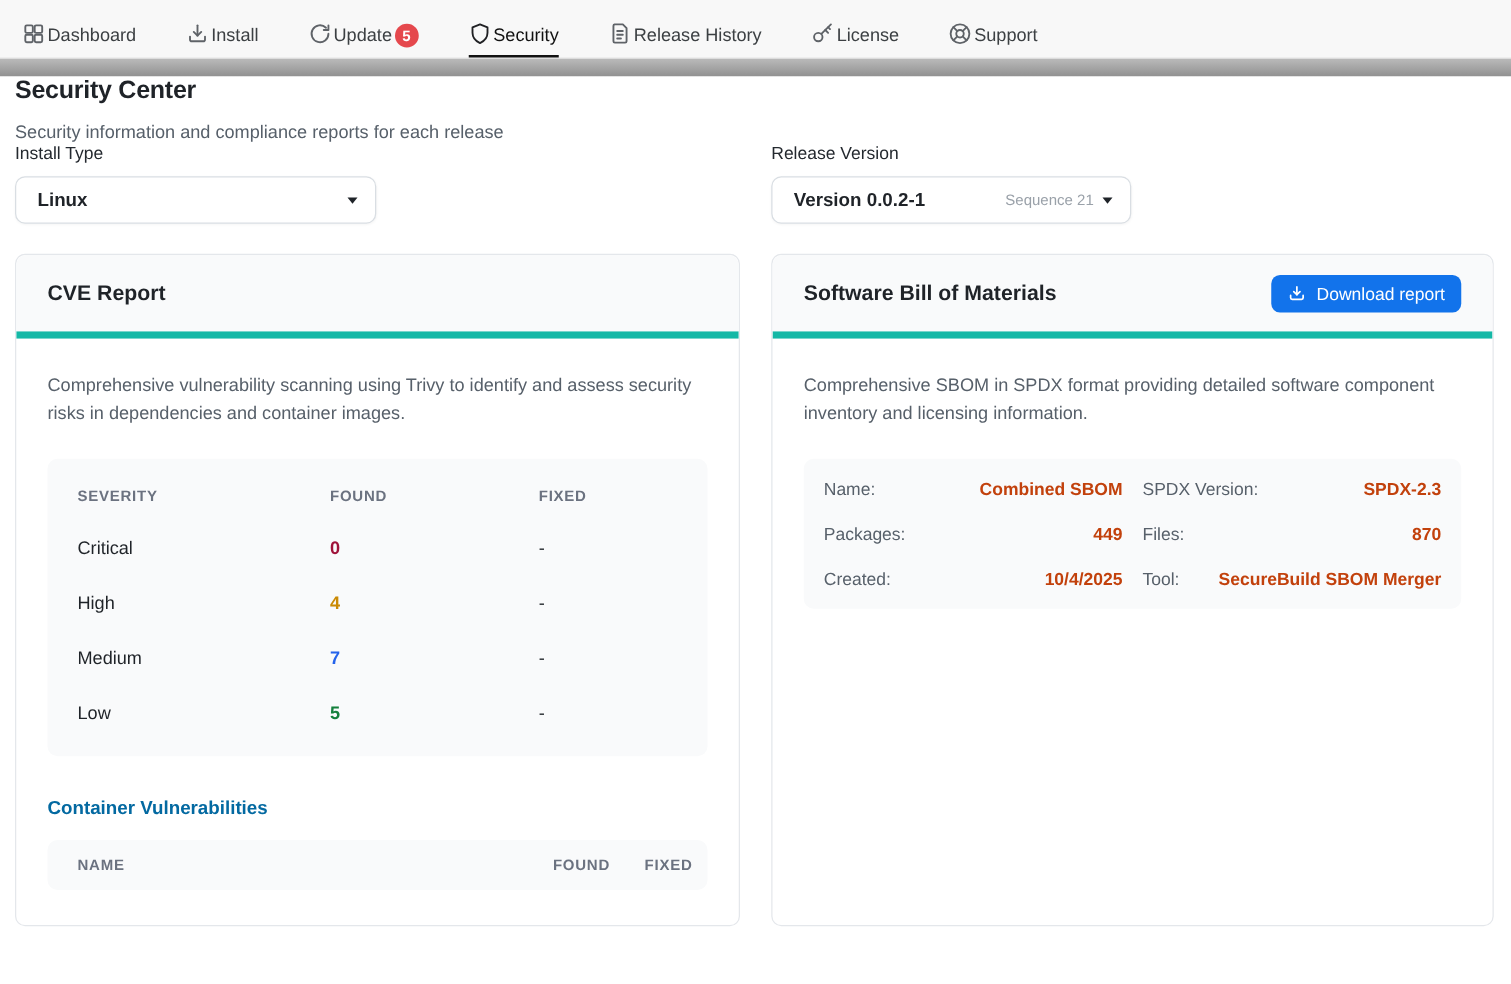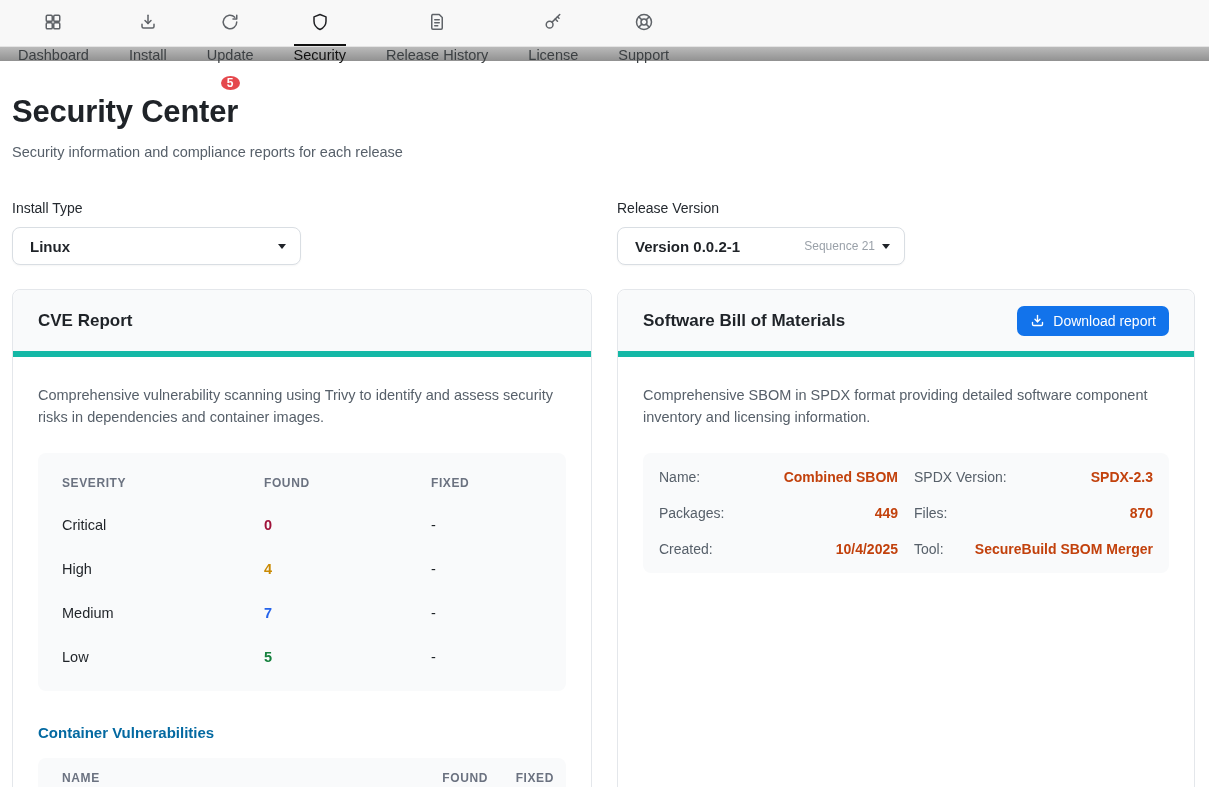--- a/index.html
+++ b/index.html
@@ -5,43 +5,43 @@
   * { margin: 0; padding: 0; box-sizing: border-box; }
   html, body { width: 1209px; height: 787px; overflow: hidden; background: #fff; }
   body { font-family: "Liberation Sans", sans-serif; color: #24292f; }
 
   
   .topnav {
     height: 47px; background: #f8f8f8; border-bottom: 1px solid #e4e4e4;
     display: flex; align-items: stretch; padding-left: 18px; gap: 40px;
   }
   .nav-item {
-    display: flex; align-items: center; gap: 13px; cursor: pointer;
+    display: flex; align-items: center; gap: 2px; cursor: pointer;
     font-size: 14.5px; color: #3c4043; font-weight: 500;
-    border-bottom: 2.5px solid transparent; padding-top: 13px; flex-direction: column;
+    border-bottom: 2.5px solid transparent; padding-top: 13px;
   }
   .nav-item.active { color: #111; border-bottom-color: #111; }
   .nav-item svg { width: 18px; height: 18px; stroke: #5f6368; }
   .nav-item.active svg { stroke: #202124; }
   .badge {
     background: #e5484d; color: #fff; font-size: 12px; font-weight: 700;
     min-width: 19px; height: 19px; border-radius: 50%;
     display: inline-flex; align-items: center; justify-content: center; padding: 0 5px;
   }
   .scroll-shade { height: 14px; background: linear-gradient(180deg, #bababa, #919191); }
 
   
   .page { padding: 0 14px 0 12px; }
-  .page-title { font-size: 31px; font-weight: 700; color: #1f2328; margin-top: 33px; letter-spacing: -0.2px; }
+  .page-title { font-size: 20px; font-weight: 700; color: #1f2328; letter-spacing: -0.2px; }
   .page-subtitle { font-size: 14.5px; color: #57606a; margin-top: 14px; }
 
   .grid-2 { display: grid; grid-template-columns: 580px 578px; column-gap: 25px; }
 
   
-  .controls { margin-top: 40px; }
+  .controls { }
   .field-label { font-size: 14px; color: #24292f; margin-bottom: 11px; }
   .select {
     height: 38px; background: #fff; border: 1px solid #d9dee3; border-radius: 8px;
     display: flex; align-items: center; justify-content: space-between;
     padding: 0 14px 0 17px; cursor: pointer; box-shadow: 0 1px 2px rgba(0,0,0,0.04);
   }
   .select-install { width: 289px; }
   .select-release { width: 288px; }
   .select-value { font-size: 15px; font-weight: 700; color: #1f2328; }
   .select-meta { font-size: 12px; color: #9aa1a9; display: flex; align-items: center; gap: 7px; }

